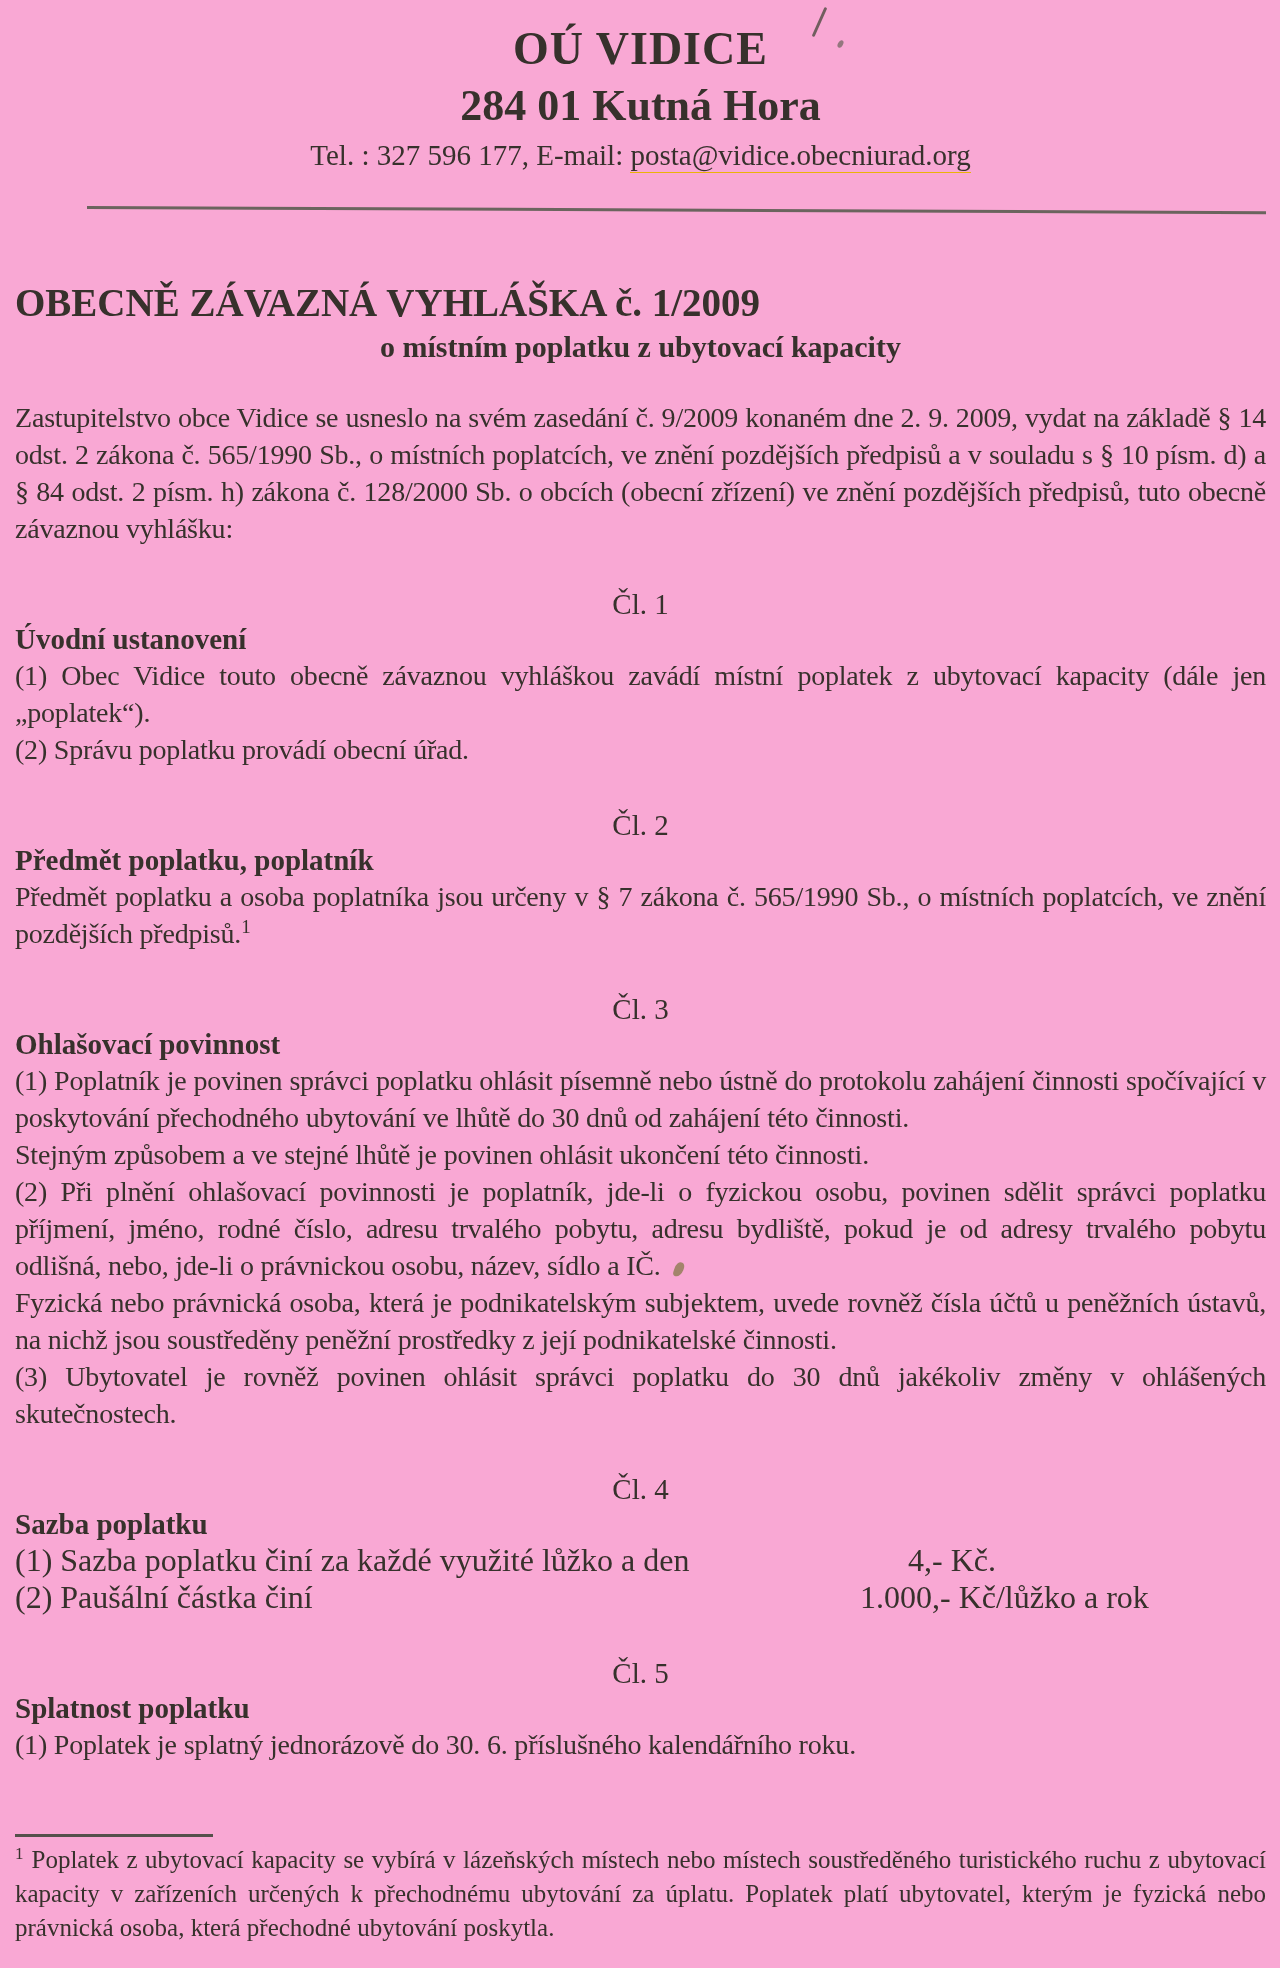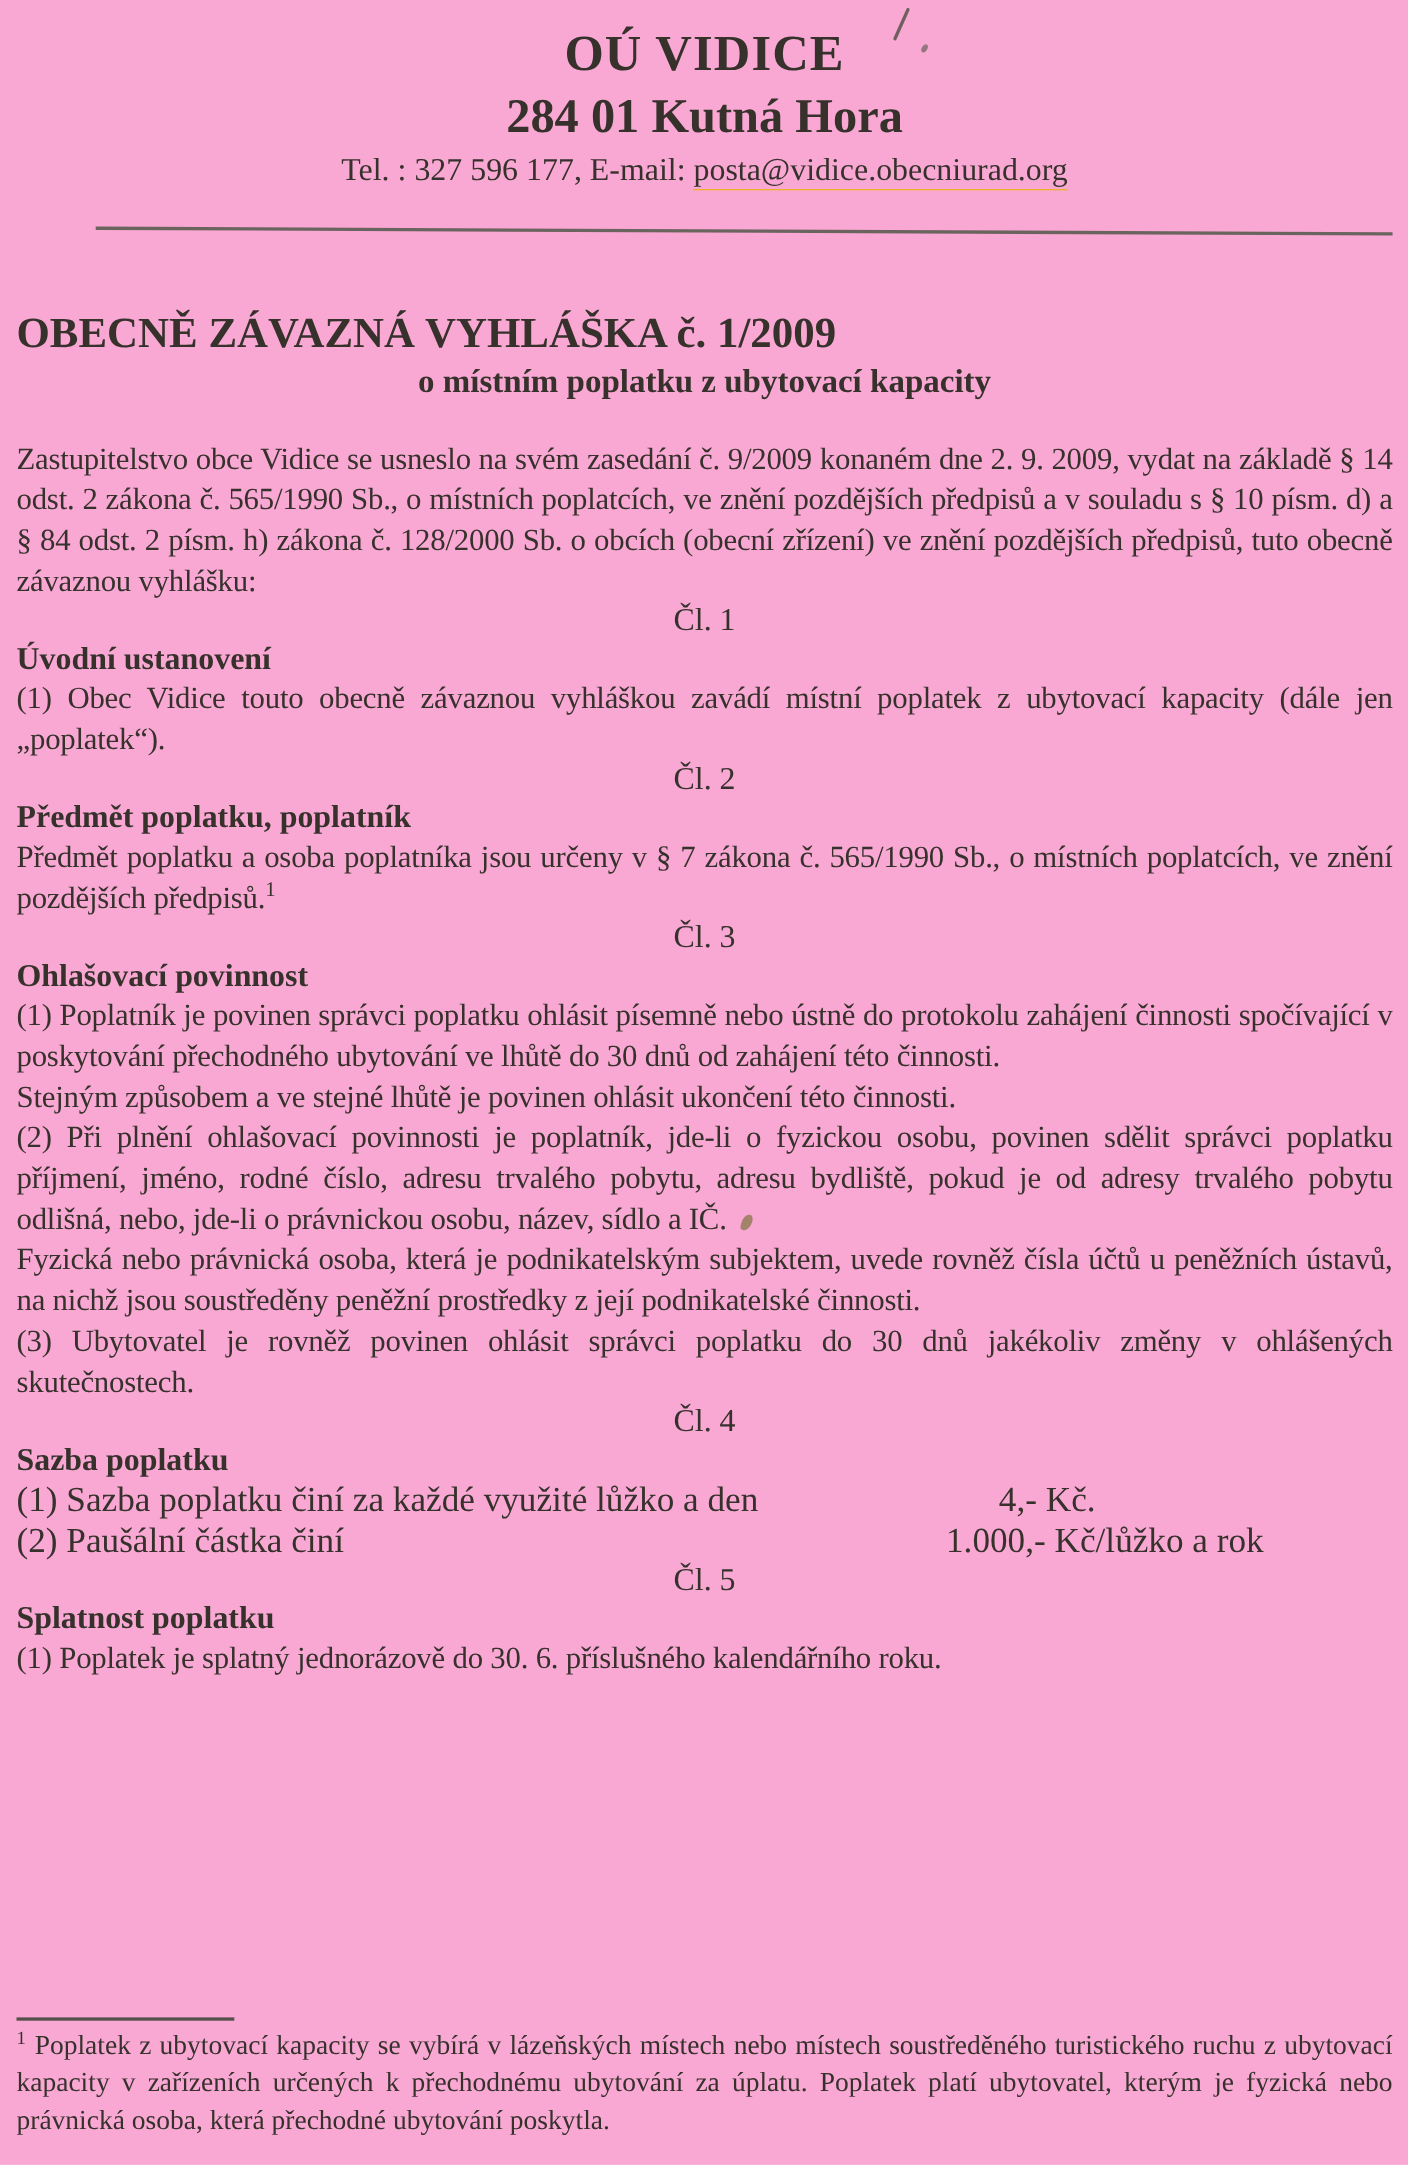--- a/index.html
+++ b/index.html
@@ -67,21 +67,21 @@
     font-weight: bold;
   }
   
   .preamble {
     margin: 34px 0 0 0;
     font-size: 28px;
     line-height: 37px;
     text-align: justify;
     letter-spacing: -0.2px;
   }
-  .section { }
+  .section { margin-top: 40px; }
   .art-num {
     text-align: center;
     font-size: 29px;
     line-height: 34px;
   }
   .art-head {
     text-align: left;
     font-size: 29px;
     line-height: 36px;
     font-weight: bold;
@@ -184,20 +184,21 @@
 
   <div class="doc-title">OBECNĚ ZÁVAZNÁ VYHLÁŠKA č. 1/2009</div>
   <div class="doc-subtitle">o místním poplatku z ubytovací kapacity</div>
 
   <p class="preamble">Zastupitelstvo obce Vidice se usneslo na svém zasedání č. 9/2009 konaném dne 2. 9. 2009, vydat na základě § 14 odst. 2 zákona č. 565/1990 Sb., o místních poplatcích, ve znění pozdějších předpisů a v souladu s § 10 písm. d) a § 84 odst. 2 písm. h) zákona č. 128/2000 Sb. o obcích (obecní zřízení) ve znění pozdějších předpisů, tuto obecně závaznou vyhlášku:</p>
 
   <section class="section">
     <div class="art-num">Čl. 1</div>
     <div class="art-head">Úvodní ustanovení</div>
     <p class="body-p">(1) Obec Vidice touto obecně závaznou vyhláškou zavádí místní poplatek z ubytovací kapacity (dále jen „poplatek“).</p>
+    <p class="body-p">(2) Správu poplatku provádí obecní úřad.</p>
   </section>
 
   <section class="section">
     <div class="art-num">Čl. 2</div>
     <div class="art-head">Předmět poplatku, poplatník</div>
     <p class="body-p"><span>Předmět poplatku a osoba poplatníka jsou určeny v § 7 zákona č. 565/1990 Sb., o místních poplatcích, ve znění pozdějších předpisů.</span><sup>1</sup></p>
   </section>
 
   <section class="section">
     <div class="art-num">Čl. 3</div>

